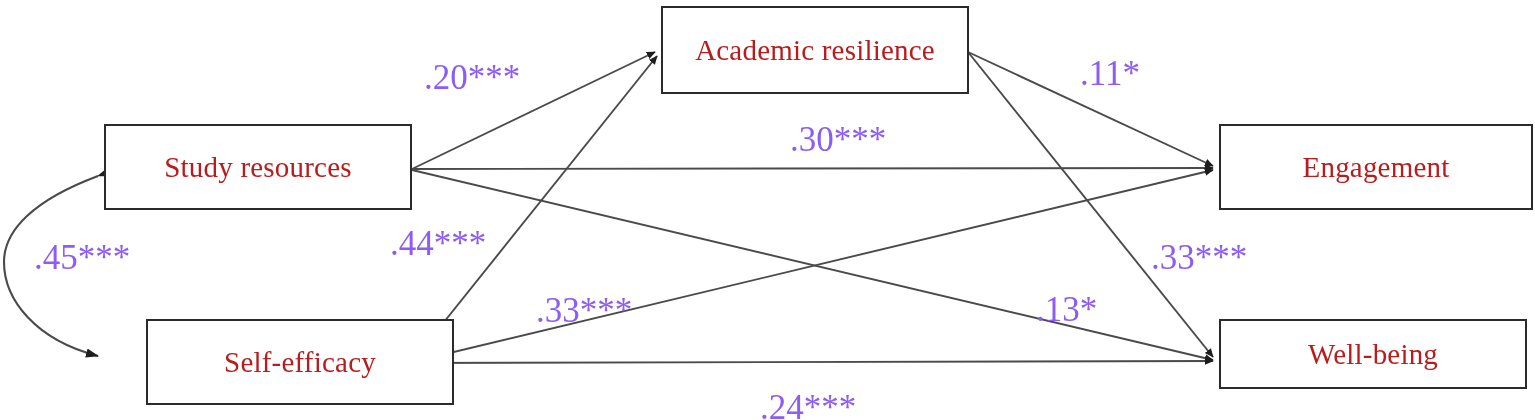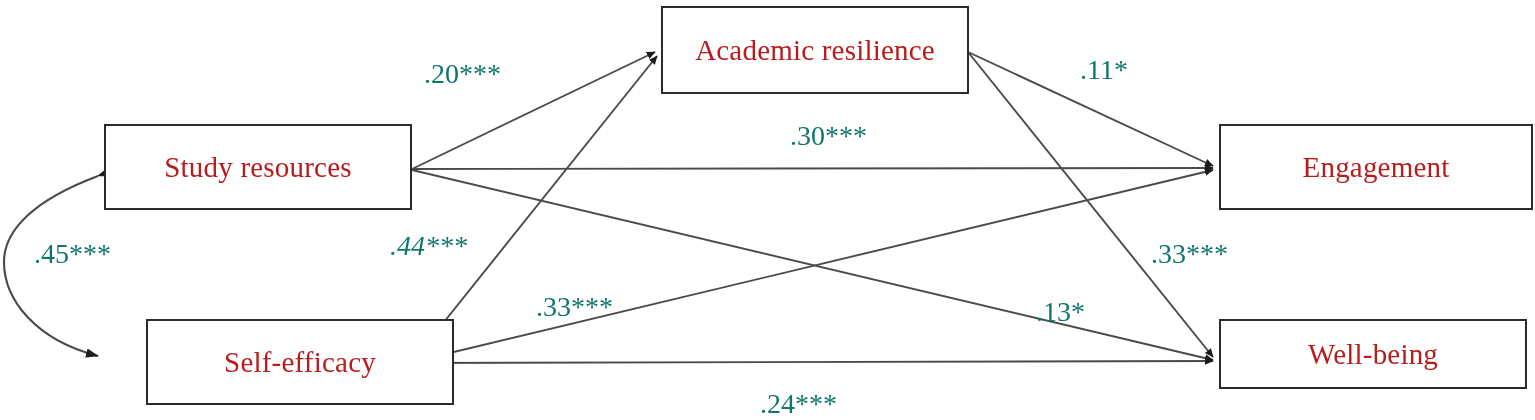--- a/index.html
+++ b/index.html
@@ -34,22 +34,22 @@
     align-items: center;
     justify-content: center;
     color: #b91c1c;
     font-size: 29px;
     line-height: 1;
     letter-spacing: 0.2px;
     z-index: 3;
   }
   .edge-label {
     position: absolute;
-    color: #0f766e;
-    font-size: 28px;
+    color: #8b5cf6;
+    font-size: 35px;
     line-height: 1;
     white-space: nowrap;
     z-index: 4;
     background: transparent;
   }
   .path-line {
     fill: none;
     stroke: #4a4a4a;
     stroke-width: 1.9;
   }
@@ -110,23 +110,23 @@
   </div>
 
   <div class="node-box" style="left:1219px; top:319px; width:308px; height:70px;">
     <span>Well-being</span>
   </div>
 
   <div class="edge-label" style="left:424px; top:60px;">.20***</div>
 
   <div class="edge-label" style="left:772px; top:122px;margin-left:18px;">.30***</div>
 
-  <div class="edge-label" style="left:1036px; top:298px;">.13*</div>
+  <div class="edge-label" style="left:1036px; top:292px;">.13*</div>
 
-  <div class="edge-label" style="left:390px; top:232px;font-style:italic;">.44***</div>
+  <div class="edge-label" style="left:390px; top:226px;">.44***</div>
 
   <div class="edge-label" style="left:536px; top:293px;">.33***</div>
 
   <div class="edge-label" style="left:760px; top:390px;">.24***</div>
 
   <div class="edge-label" style="left:1080px; top:56px;">.11*</div>
 
   <div class="edge-label" style="left:1151px; top:240px;">.33***</div>
 
   <div class="edge-label" style="left:34px; top:240px;">.45***</div>

